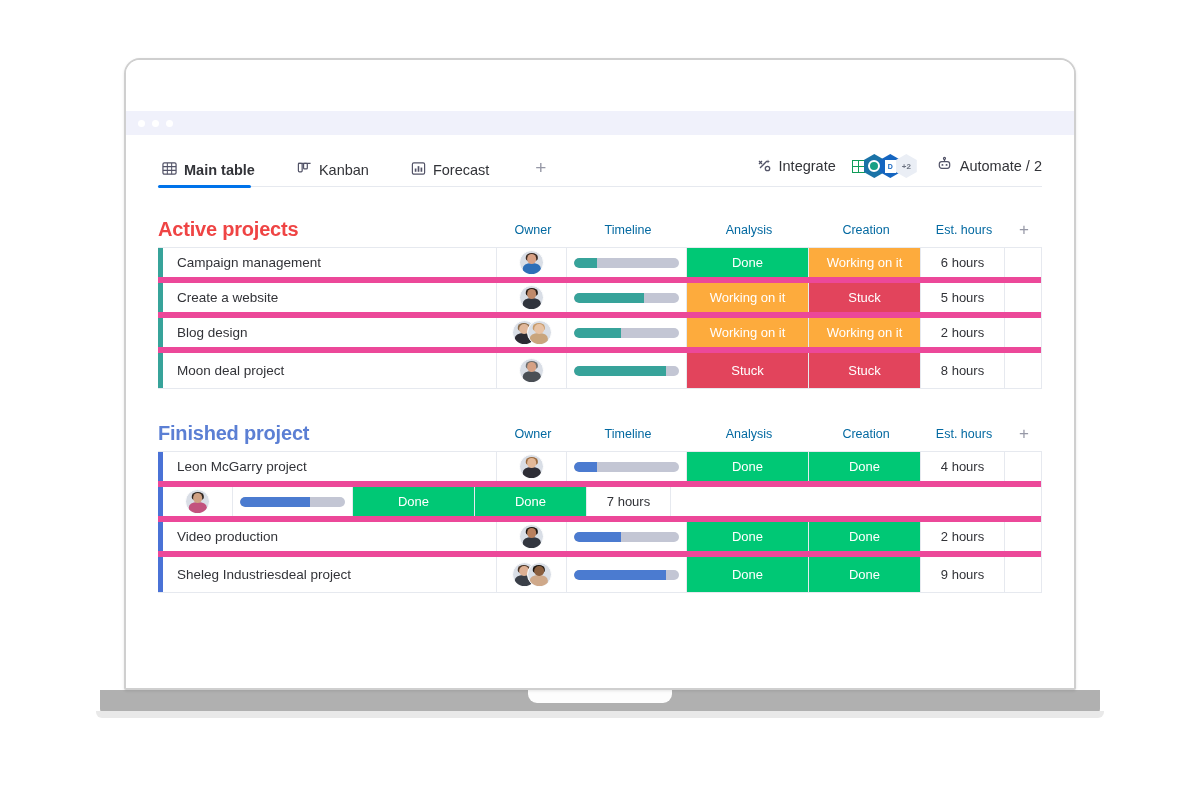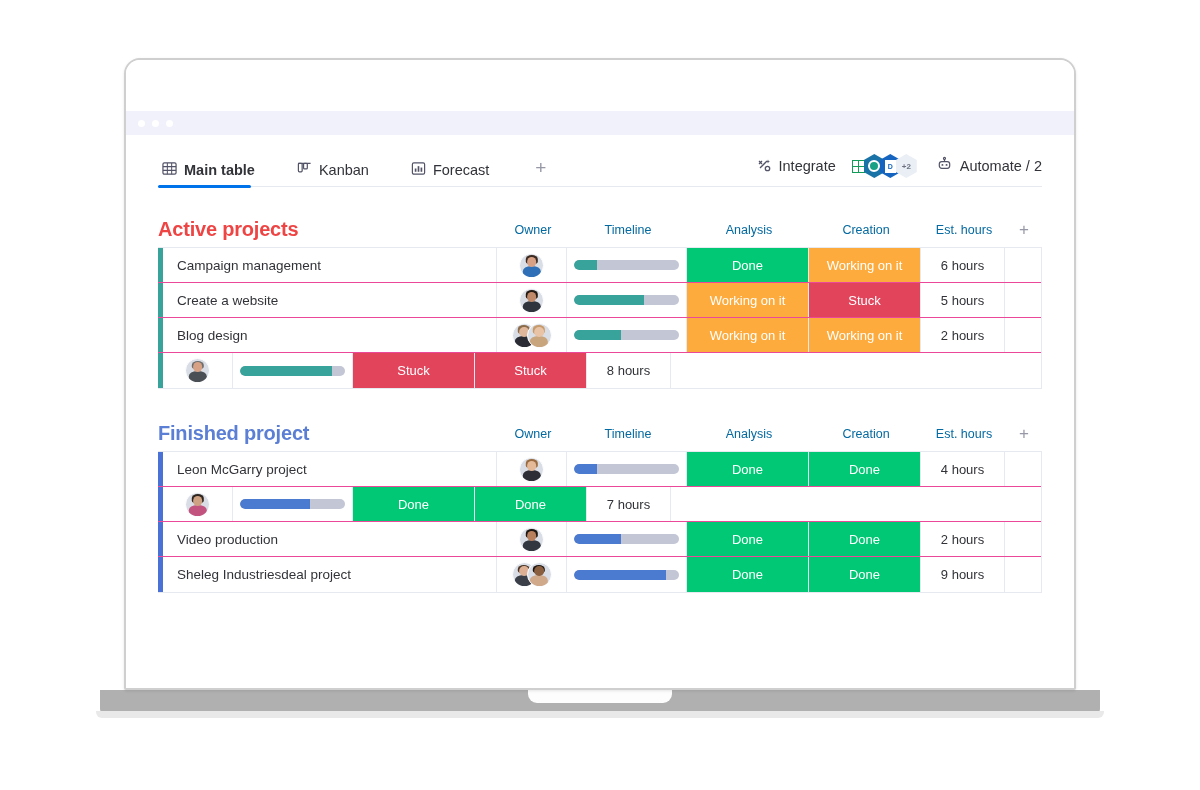--- a/index.html
+++ b/index.html
@@ -123,21 +123,21 @@
   .col-heads { display: flex; align-items: flex-end; margin-left: auto; padding-bottom: 4px; }
   .ch { font-size: 12.5px; color: #0369a1; text-align: center; }
   .ch.owner { width: 70px; }
   .ch.timeline { width: 120px; }
   .ch.analysis { width: 122px; }
   .ch.creation { width: 112px; }
   .ch.hours { width: 84px; }
   .ch.plus { width: 36px; font-size: 17px; color: #9698a6; cursor: pointer; line-height: 14px; }
 
   .table { margin-top: 6px; border: 1px solid #e6e9ef; border-left: none; background:#fff; }
-  .row { display: flex; height: 35px; align-items: stretch; border-bottom: 1px solid #ec4899; }
+  .row { display: flex; height: 35px; align-items: stretch; border-bottom: 6px solid #ec4899; }
   .row:last-child { border-bottom: none; }
   .row-accent { width: 5px; flex: 0 0 5px; }
   .cell-name {
     flex: 1 1 auto; display: flex; align-items: center;
     padding-left: 14px; font-size: 13.5px; color: #323338;
     border-right: 1px solid #e6e9ef;
   }
   .cell { display: flex; align-items: center; justify-content: center; border-right: 1px solid #e6e9ef; }
   .cell.owner { width: 70px; }
   .cell.timeline { width: 120px; }
@@ -360,20 +360,21 @@
                   <div class="bar-fill" style="width: 45%; background: rgb(55, 163, 154);"></div>
                 </div>
               </div>
               <div class="cell status" style="background: rgb(253, 171, 61);">Working on it</div>
               <div class="cell status2" style="background: rgb(253, 171, 61);">Working on it</div>
               <div class="cell hours">2 hours</div>
               <div class="cell last"></div>
             </div>
             <div class="row">
               <div class="row-accent" style="background: rgb(55, 163, 154);"></div>
+              <div class="cell-name">Moon deal project</div>
               <div class="cell owner">
                 <div class="av-group">
                   <div class="av">
                     <span class="body" style="background:#4a4f55"></span>
                     <span class="hair" style="background:#6e6e6e"></span>
                     <span class="head" style="background:#d6a184"></span>
                   </div>
                 </div>
               </div>
               <div class="cell timeline">

